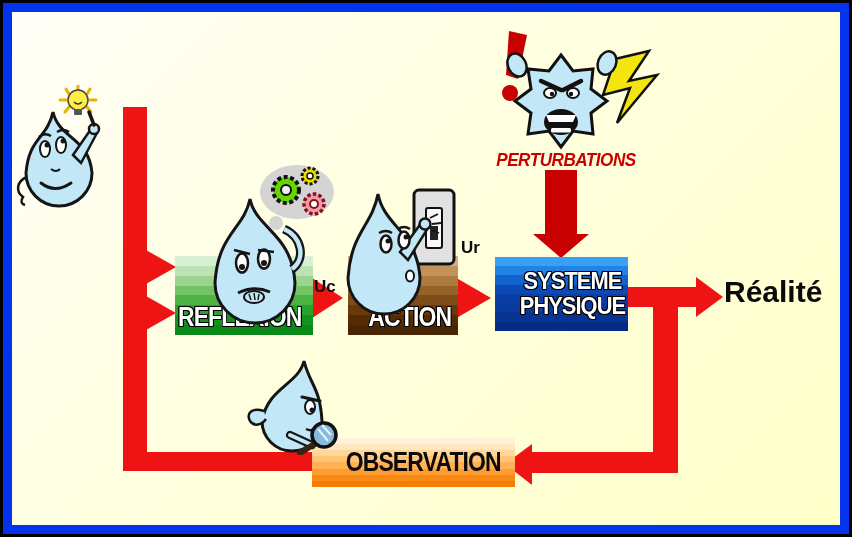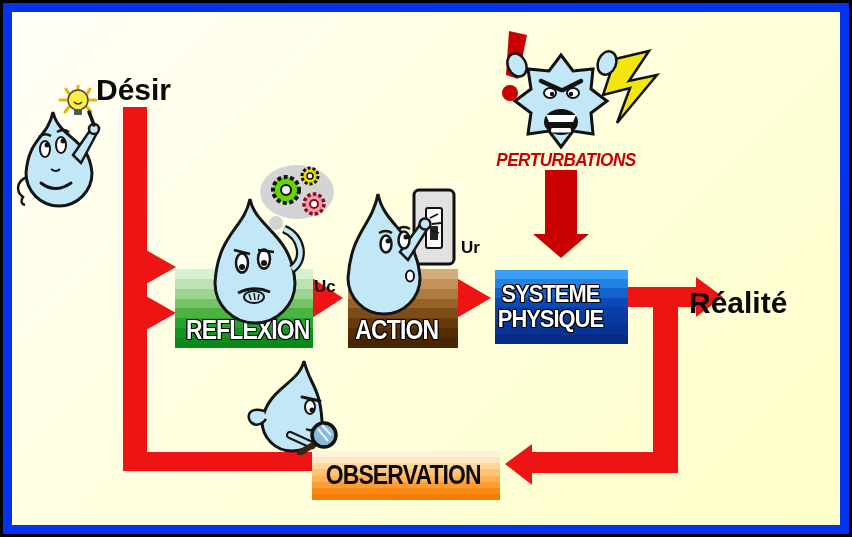--- a/index.html
+++ b/index.html
@@ -7,44 +7,44 @@
     --drop-blue:#C2E8F8; --text-black:#0A0A0A;
   }
   html,body{margin:0;padding:0;background:#444;}
   .canvas{position:relative;width:852px;height:537px;overflow:hidden;
     background:linear-gradient(135deg,#FFFEF8 0%,#FFFFE2 40%,#FFFFC8 100%);
     font-family:"Liberation Sans",sans-serif;}
   .frame-outer{position:absolute;inset:0;border:3px solid #000;z-index:10;pointer-events:none;}
   .frame-inner{position:absolute;inset:3px;border:9px solid var(--border-blue);z-index:10;pointer-events:none;}
   .layer{position:absolute;left:0;top:0;width:852px;height:537px;}
   .arrows{z-index:1;}
-  .box{position:absolute;z-index:2;display:flex;align-items:flex-end;justify-content:flex-start;margin-top:13px;}
+  .box{position:absolute;z-index:2;display:flex;align-items:flex-end;justify-content:flex-end;}
   .char{position:absolute;z-index:3;}
   .lbl{position:absolute;z-index:4;color:var(--text-black);font-weight:bold;white-space:nowrap;}
   .box-label{display:inline-block;font-weight:bold;letter-spacing:-1px;
     transform:scaleX(0.85);transform-origin:center bottom;line-height:1;}
   .outlined{color:#fff;text-shadow:-1px -1px 0 #000,0 -1px 0 #000,1px -1px 0 #000,
     -1px 0 0 #000,1px 0 0 #000,-1px 1px 0 #000,0 1px 0 #000,1px 1px 0 #000;}
   .box-reflexion{left:175px;top:256px;width:138px;height:75px;padding-bottom:4px;
     background:linear-gradient(#D8F0D4 0 12.5%,#BCE3B4 0 25%,#9AD48E 0 37.5%,#74C465 0 50%,
       #4CB343 0 62.5%,#27A32B 0 75%,#12951F 0 87.5%,#0B8A1A 0 100%);}
   .box-action{left:348px;top:256px;width:110px;height:75px;padding-bottom:4px;
     background:linear-gradient(#D6AC7C 0 12.5%,#C3925B 0 25%,#AD7A3F 0 37.5%,#966228 0 50%,
       #7E4D17 0 62.5%,#67390B 0 75%,#532C04 0 87.5%,#482503 0 100%);}
   .box-systeme{left:495px;top:257px;width:133px;height:74px;align-items:center;
     background:linear-gradient(#3AA0F5 0 12.5%,#2183E3 0 25%,#1263CC 0 37.5%,#0B49B4 0 50%,
       #0A3EA6 0 62.5%,#093A9E 0 75%,#083393 0 87.5%,#062B85 0 100%);}
-  .box-observation{left:312px;top:438px;width:188px;height:49px;align-items:center;
+  .box-observation{left:312px;top:438px;width:203px;height:49px;align-items:center;
     background:linear-gradient(#FFF1DA 0 12.5%,#FFE6BE 0 25%,#FFD79B 0 37.5%,#FFC575 0 50%,
       #FFB153 0 62.5%,#FF9C31 0 75%,#FA8A16 0 87.5%,#F47E04 0 100%);}
   .box-reflexion .box-label,.box-action .box-label{font-size:27px;}
   .box-systeme .box-label{font-size:23px;transform:scaleX(0.95);text-align:center;line-height:1.1;}
   .box-observation .box-label{font-size:27px;color:#0A0A0A;}
   .lbl-desire{left:96px;top:73px;font-size:30px;}
-  .lbl-reality{left:689px;top:275px;font-size:30px;margin-top:11px;}
+  .lbl-reality{left:724px;top:275px;font-size:30px;}
   .lbl-uc{left:314px;top:255px;font-size:17px;margin-top:22px;}
   .lbl-ur{left:461px;top:238px;font-size:17px;}
   .lbl-perturbations{left:490px;top:150px;width:152px;text-align:center;font-size:18px;
     font-style:italic;color:var(--perturbation-red);transform:scaleX(0.95);letter-spacing:-0.5px;}
 </style>
 </head>
 <body>
 
 <div class="canvas">
 
@@ -192,21 +192,20 @@
       <path d="M62,80 L84,90" stroke="#151515" stroke-width="8" stroke-linecap="round"></path>
       <path d="M62,80 L84,90" stroke="var(--drop-blue)" stroke-width="4" stroke-linecap="round"></path>
     </g>
     <g>
       <line x1="88" y1="88" x2="72" y2="98" stroke="#3A2410" stroke-width="6" stroke-linecap="round"></line>
       <circle cx="96" cy="80" r="12" fill="#86BBDC" stroke="#111" stroke-width="3.5"></circle>
       <path d="M90,74 L100,86 M94,70 L103,80" stroke="#E8F4FA" stroke-width="2" fill="none"></path>
     </g>
   </svg>
 
-  <div class="lbl lbl-desire">Désir</div>
   <div class="lbl lbl-reality">Réalité</div>
   <div class="lbl lbl-uc">Uc</div>
   <div class="lbl lbl-ur">Ur</div>
   <div class="lbl lbl-perturbations">PERTURBATIONS</div>
 
   <div class="frame-inner"></div>
   <div class="frame-outer"></div>
 </div>
 
 </body></html>

